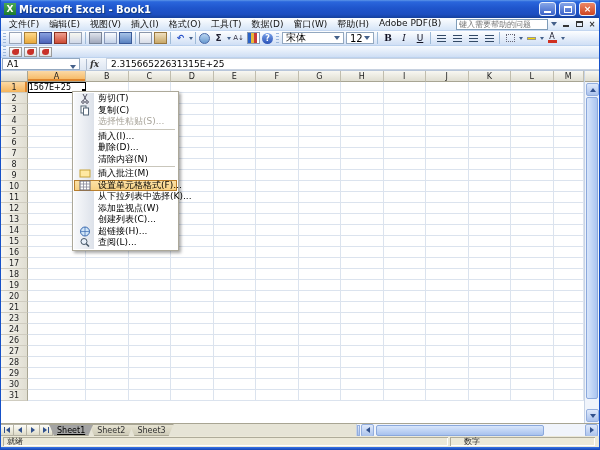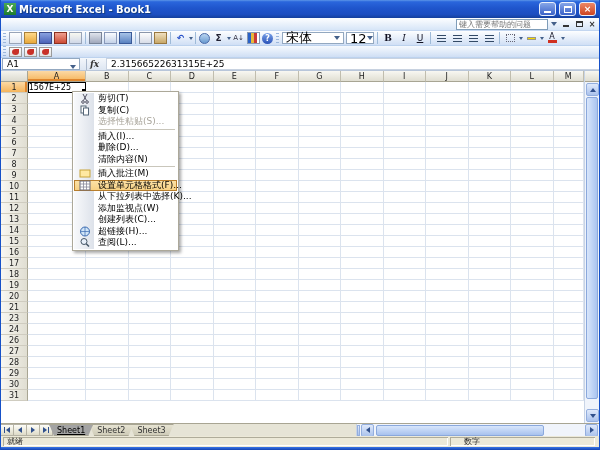--- a/index.html
+++ b/index.html
@@ -68,21 +68,21 @@
   .i-chart-wizard { background: linear-gradient(90deg,#2a62c8 0 3px,#e8b83a 3px 6px,#c83a3a 6px 9px,#fff 9px);
                     border: 1px solid #8898b0; }
   .i-help { background: linear-gradient(#7aa2e8,#2a52b8); border-radius: 50%; color: #fff; width: 11px; height: 11px; }
   .i-help::before { content: "?"; font-weight: bold; font-size: 8px; }
   .pdf { width: 13px; height: 10px; margin: 0 1px; background: linear-gradient(#fbfbfb,#e2e2e2);
          border: 1px solid #9a9a9a; position: relative; }
   .pdf::before { content: ""; position: absolute; left: 2px; top: 1px; width: 7px; height: 6px;
                  background: #c83028; border-radius: 50% 0 50% 50%; }
 
   .combo { height: 12px; background: #fff; border: 1px solid #93a8c0; display: flex; align-items: center;
-           margin: 0 1px; font-size: 13px; padding-left: 3px; }
+           margin: 0 1px; font-size: 10px; padding-left: 3px; }
   .combo .dd { margin-left: auto; }
   .font-combo { width: 62px; }
   .size-combo { width: 28px; }
   .fbtn { width: 14px; height: 12px; margin: 0 1px; display: flex; flex-direction: column; align-items: center;
           justify-content: center; position: relative; font-size: 9px; color: #112; }
   .g-bold-button { font-weight: bold; font-family: "DejaVu Serif", serif; }
   .g-italic-button { font-style: italic; font-family: "DejaVu Serif", serif; }
   .g-underline-button { text-decoration: underline; }
   .g-font-color-button { font-size: 8px; line-height: 7px; }
   .lines { width: 9px; height: 7px;
@@ -201,20 +201,32 @@
     <span class="tbtn">
         <span class="g-min"></span>
       </span>
     <span class="tbtn">
         <span class="g-max"></span>
       </span>
     <span class="tbtn close g-x"></span>
   </div>
 
   <div class="menubar">
+    <span id="menubar-items" style="display:flex">
+        <span class="menu-item">文件(F)</span>
+        <span class="menu-item">编辑(E)</span>
+        <span class="menu-item">视图(V)</span>
+        <span class="menu-item">插入(I)</span>
+        <span class="menu-item">格式(O)</span>
+        <span class="menu-item">工具(T)</span>
+        <span class="menu-item">数据(D)</span>
+        <span class="menu-item">窗口(W)</span>
+        <span class="menu-item">帮助(H)</span>
+        <span class="menu-item">Adobe PDF(B)</span>
+      </span>
     <input class="help-box" placeholder="键入需要帮助的问题" style="">
     <span class="dd"></span>
     <span class="mini">
         <span class="m-min"></span>
       </span>
     <span class="mini">
         <span class="m-res"></span>
       </span>
     <span class="mini m-x"></span>
   </div>

